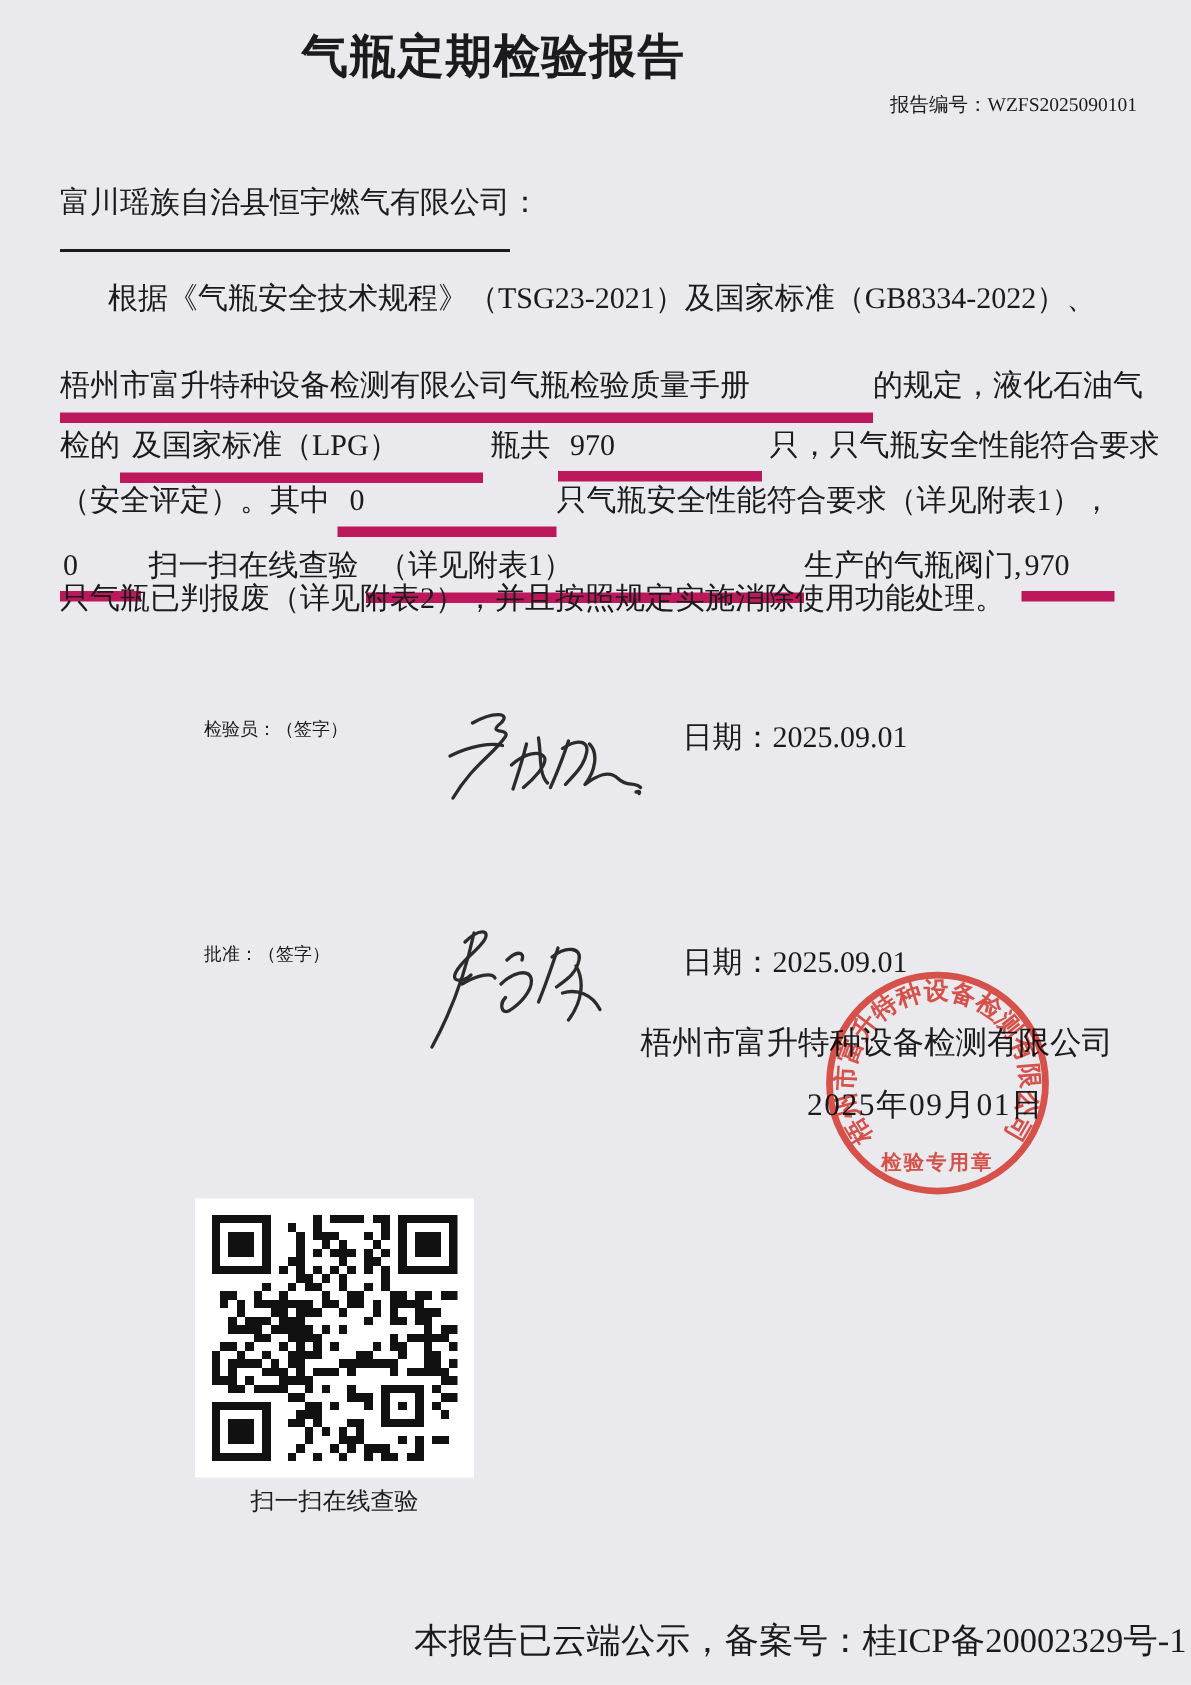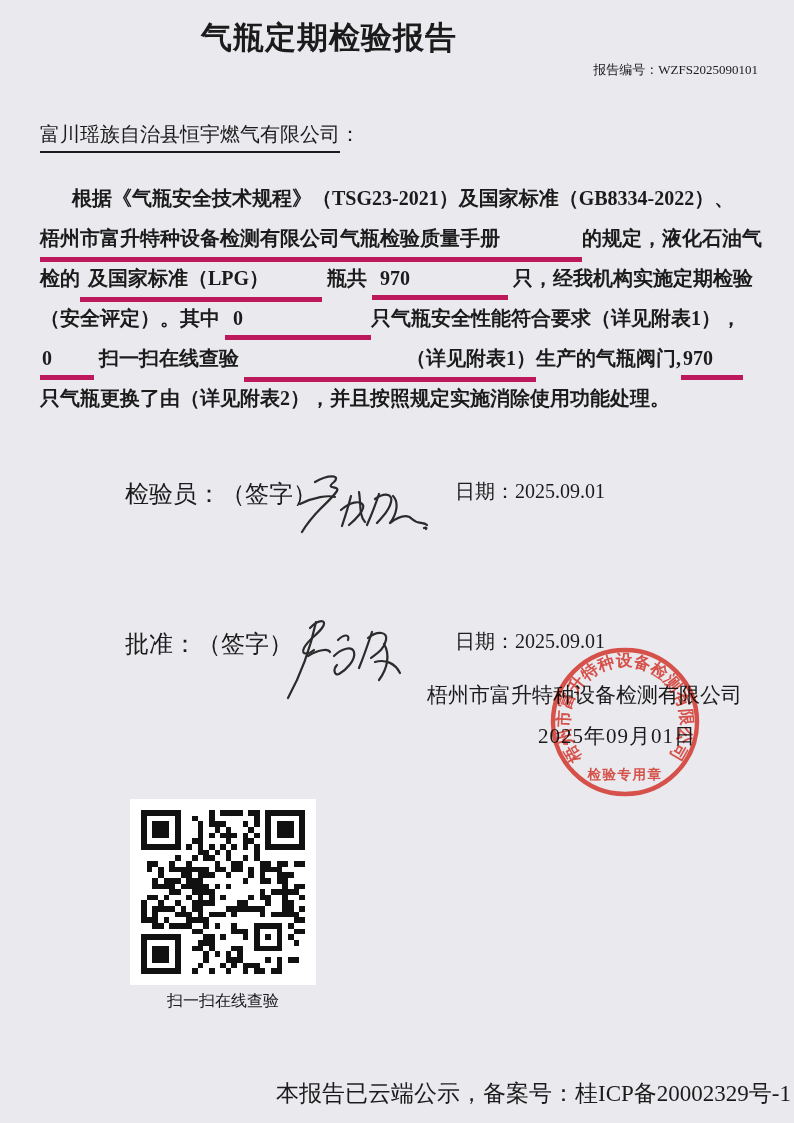--- a/index.html
+++ b/index.html
@@ -11,43 +11,44 @@
     position:relative;
     overflow:hidden;
   }
   .abs{position:absolute;white-space:nowrap;}
   .title{
     top:17px;left:0;width:658px;text-align:center;
     font-size:31px;font-weight:bold;letter-spacing:1px;
   }
   .report-no{top:61px;right:36px;font-size:13px;}
   .addressee{top:121px;left:40px;font-size:20px;}
-  .addr-name{border-bottom:2px solid #1b1b1b;padding-bottom:6px;}
-  .bodyline{left:40px;font-size:20px;font-weight:bold;}
+  .addr-name{border-bottom:2px solid #1b1b1b;padding-bottom:20px;}
+  .bodyline{left:40px;font-size:20px;}
   .l1{top:185px;padding-left:32px;}
   .l2{top:225px;}
   .l3{top:265px;}
   .l4{top:305px;}
   .l5{top:345px;}
   .l6{top:385px;}
   .u{
     display:inline-block;
-    border-bottom:5px solid #be185d;
+    border-bottom:7px solid #be185d;
     padding:0 0 5px 8px;
     vertical-align:baseline;
     text-align:left;
+    margin-top:18px;
   }
   .w550{width:542px;padding-left:0;}
   .w240{width:234px;}
   .w134{width:128px;}
   .w144{width:138px;}
   .w54{width:52px;padding-left:2px;}
-  .w290{width:284px;text-align:right;}
+  .w290{width:284px;}
   .w62{width:60px;padding-left:2px;}
-  .sig-label{font-size:24px;left:125px;}
+  .sig-label{font-size:12px;left:136px;}
   .insp-row{top:478px;}
   .appr-row{top:628px;}
   .date-insp{top:478px;left:455px;font-size:20px;}
   .date-appr{top:628px;left:455px;font-size:20px;}
   .sig-svg{position:absolute;}
   .sig-svg path{fill:none;stroke:#2b2b2b;stroke-width:2.2;stroke-linecap:round;stroke-linejoin:round;}
   .issuer-company{top:681px;left:427px;font-size:21px;}
   .issuer-date{top:722px;left:538px;font-size:21px;letter-spacing:1px;}
   .stamp{position:absolute;left:545px;top:642px;width:160px;height:160px;mix-blend-mode:multiply;opacity:.9;}
   .qr-box{
@@ -64,27 +65,27 @@
 <div class="abs title">气瓶定期检验报告</div>
 
 <div class="abs report-no"><span>报告编号：</span><span>WZFS2025090101</span></div>
 
 <div class="abs addressee"><span class="addr-name">富川瑶族自治县恒宇燃气有限公司</span><span>：</span></div>
 
 <div class="abs bodyline l1">根据《气瓶安全技术规程》（TSG23-2021）及国家标准（GB8334-2022）、</div>
 
 <div class="abs bodyline l2"><span class="u w550">梧州市富升特种设备检测有限公司气瓶检验质量手册</span><span>的规定，液化石油气</span></div>
 
-<div class="abs bodyline l3"><span>检的</span><span class="u w240">及国家标准（LPG）</span> <span>瓶共</span> <span class="u w134">970</span> <span>只，经我机构实施定期检验</span></div>
+<div class="abs bodyline l3"><span>检的</span><span class="u w240">及国家标准（LPG）</span> <span>瓶共</span> <span class="u w134">970</span> <span>只，只气瓶安全性能符合要求</span></div>
 
 <div class="abs bodyline l4"><span>（安全评定）。其中</span> <span class="u w144">0</span><span>只气瓶安全性能符合要求（详见附表1），</span></div>
 
 <div class="abs bodyline l5"><span class="u w54">0</span> <span>扫一扫在线查验</span> <span class="u w290">（详见附表1）</span><span>生产的气瓶阀门,</span><span class="u w62">970</span></div>
 
-<div class="abs bodyline l6">只气瓶更换了由（详见附表2），并且按照规定实施消除使用功能处理。</div>
+<div class="abs bodyline l6">只气瓶已判报废（详见附表2），并且按照规定实施消除使用功能处理。</div>
 
 <div class="abs sig-label insp-row">检验员：（签字）</div>
 <svg class="sig-svg" style="left:293px;top:468px;" width="140" height="72" viewBox="0 0 140 72">
   <path d="M22,14 C36,6 48,7 41,14 C31,22 47,17 44,23 C35,36 22,42 9,64"></path>
   <path d="M7,36 C21,29 35,27 42,29"></path>
   <path d="M58,28 C55,40 51,52 49,58"></path>
   <path d="M48,42 C57,34 67,32 70,37 C72,42 62,52 56,57"></path>
   <path d="M66,24 C68,36 66,48 72,54"></path>
   <path d="M86,26 C82,38 78,48 74,57"></path>
   <path d="M82,31 C92,24 100,26 98,34 C96,44 88,50 84,55"></path>

